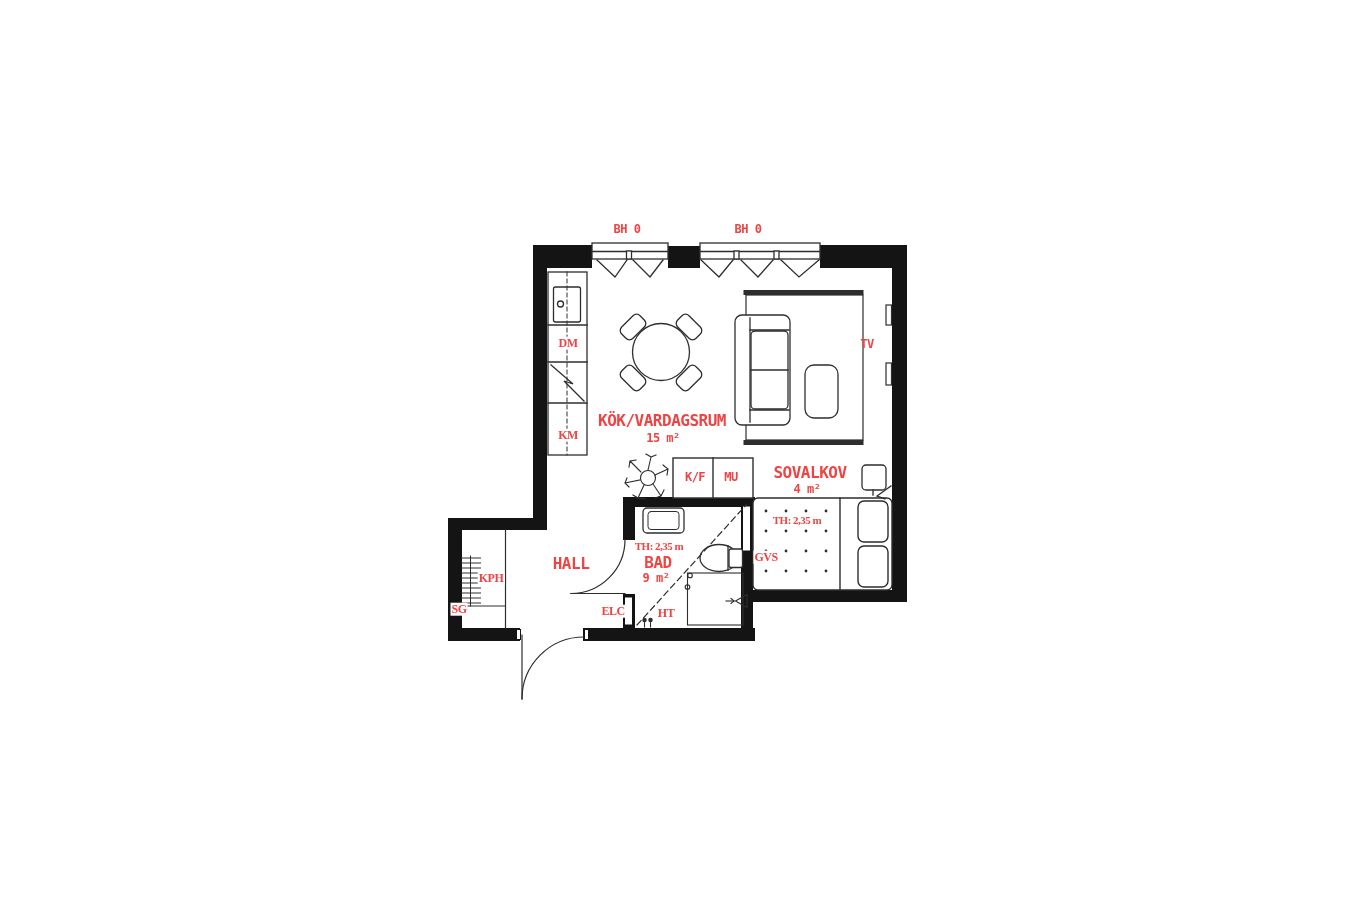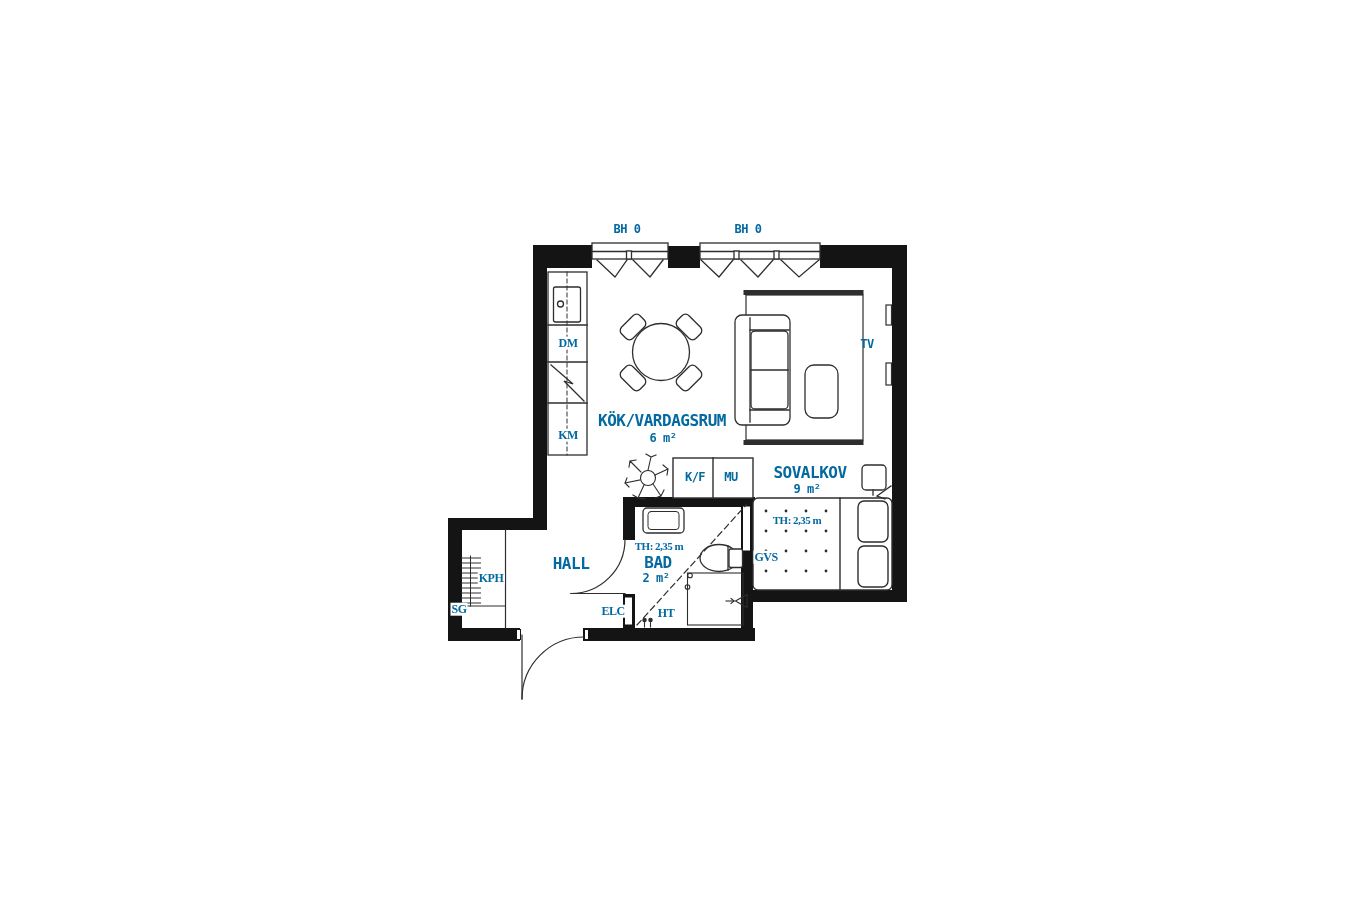--- a/index.html
+++ b/index.html
@@ -1,19 +1,19 @@
 <!DOCTYPE html>
 <html><head>
 <meta charset="utf-8">
 <style>
   html,body{margin:0;padding:0;background:#ffffff;width:1366px;height:911px;overflow:hidden;}
   #canvas{position:relative;width:1366px;height:911px;background:#ffffff;}
   #plan-svg{position:absolute;left:448px;top:222px;}
   .lbl{position:absolute;transform:translate(-50%,-50%);white-space:nowrap;
-       font-family:"DejaVu Sans Mono",monospace;font-weight:bold;color:#0369a1;}
+       font-family:"DejaVu Sans Mono",monospace;font-weight:bold;color:#ef4444;}
   .lbl-lg{font-size:16px;letter-spacing:-0.5px;}
   .lbl-sm{font-size:12px;letter-spacing:-0.5px;}
   .lbl-xs{font-size:11px;letter-spacing:-0.5px;text-align:center;}
   .wbg{background:#ffffff;padding:0 1px;line-height:1.05;font-family:Liberation Serif, serif;}
 </style>
 </head>
 <body>
 
 <div id="canvas">
 
@@ -193,36 +193,36 @@
         <line x1="461.5" y1="598" x2="480.5" y2="598"></line>
           <line x1="461.5" y1="603" x2="480.5" y2="603"></line>
       </g>
     </g>
   </svg>
 
   <div class="lbl lbl-sm" style="left:627px;top:229px">BH 0</div>
   <div class="lbl lbl-sm" style="left:748px;top:229px">BH 0</div>
 
   <div class="lbl lbl-lg" style="left:662px;top:420px">KÖK/VARDAGSRUM</div>
-  <div class="lbl lbl-sm" style="left:663px;top:438px">6 m²</div>
+  <div class="lbl lbl-sm" style="left:663px;top:438px">15 m²</div>
 
   <div class="lbl lbl-sm" style="left:867px;top:344px">TV</div>
   <div class="lbl lbl-sm wbg" style="left:568px;top:343px">DM</div>
   <div class="lbl lbl-sm wbg" style="left:568px;top:435px">KM</div>
   <div class="lbl lbl-sm" style="left:695px;top:477px">K/F</div>
   <div class="lbl lbl-sm" style="left:731px;top:477px">MU</div>
 
   <div class="lbl lbl-lg" style="left:810px;top:472px">SOVALKOV</div>
-  <div class="lbl lbl-sm" style="left:807px;top:489px">9 m²</div>
+  <div class="lbl lbl-sm" style="left:807px;top:489px">4 m²</div>
   <div class="lbl lbl-xs wbg" style="left:797px;top:521px">TH: 2,35 m</div>
   <div class="lbl lbl-sm wbg" style="left:766px;top:557px">GVS</div>
 
   <div class="lbl lbl-xs wbg" style="left:659px;top:547px">TH: 2,35 m</div>
   <div class="lbl lbl-lg" style="left:658px;top:562px">BAD</div>
-  <div class="lbl lbl-sm" style="left:656px;top:578px">2 m²</div>
+  <div class="lbl lbl-sm" style="left:656px;top:578px">9 m²</div>
   <div class="lbl lbl-sm wbg" style="left:666px;top:613px">HT</div>
   <div class="lbl lbl-sm wbg" style="left:613px;top:611px">ELC</div>
 
   <div class="lbl lbl-lg" style="left:571px;top:563px">HALL</div>
   <div class="lbl lbl-sm wbg" style="left:491px;top:578px">KPH</div>
   <div class="lbl lbl-sm wbg" style="left:459px;top:609px">SG</div>
 
 </div>
 
 </body></html>

